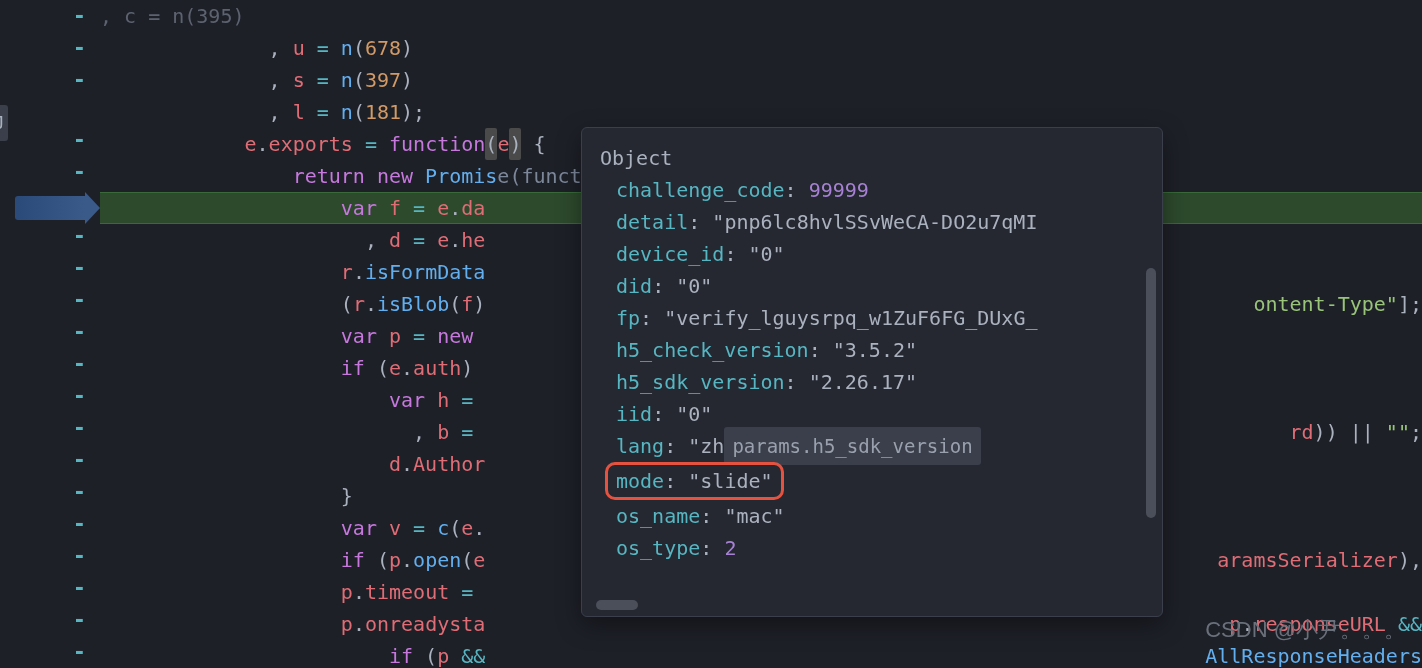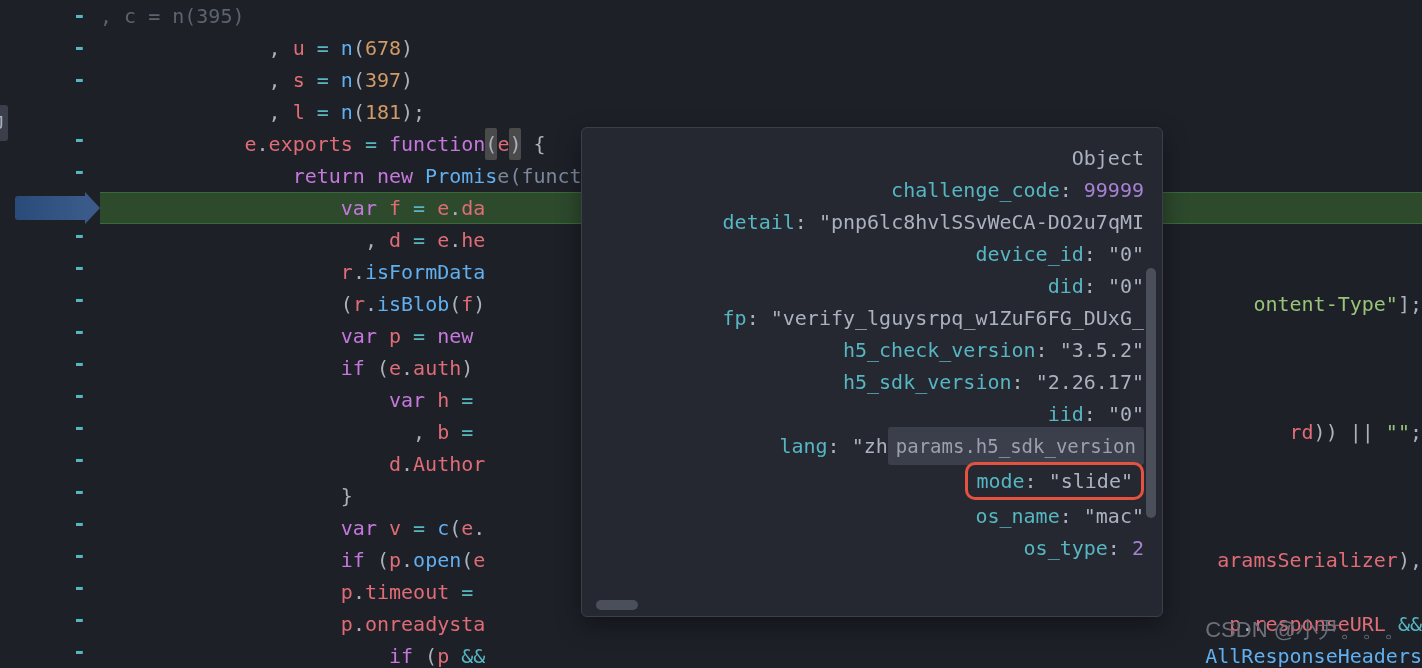--- a/index.html
+++ b/index.html
@@ -107,21 +107,21 @@
     .tooltip-content {
       padding: 14px 18px 10px 34px;
       font-size: 20px;
       line-height: 32px;
     }
     .tt-header { color: #abb2bf; margin-left: -16px; }
     .tt-key { color: #56b6c2; }
     .tt-val-num { color: #a782d4; margin-top: 13px; }
     .tt-val-str { color: #abb2bf; }
     .tt-val-undef { color: #9aa0ad; }
-    .tt-row { white-space: pre; text-align: right; }
+    .tt-row { white-space: pre; }
     .tt-highlight-box {
       border: 3px solid #e55340;
       border-radius: 10px;
       display: inline-block;
       padding: 0 8px;
       margin-left: -11px;
     }
     .tt-inline-label {
       background: #3a3f4b;
       color: #9aa0ad;

